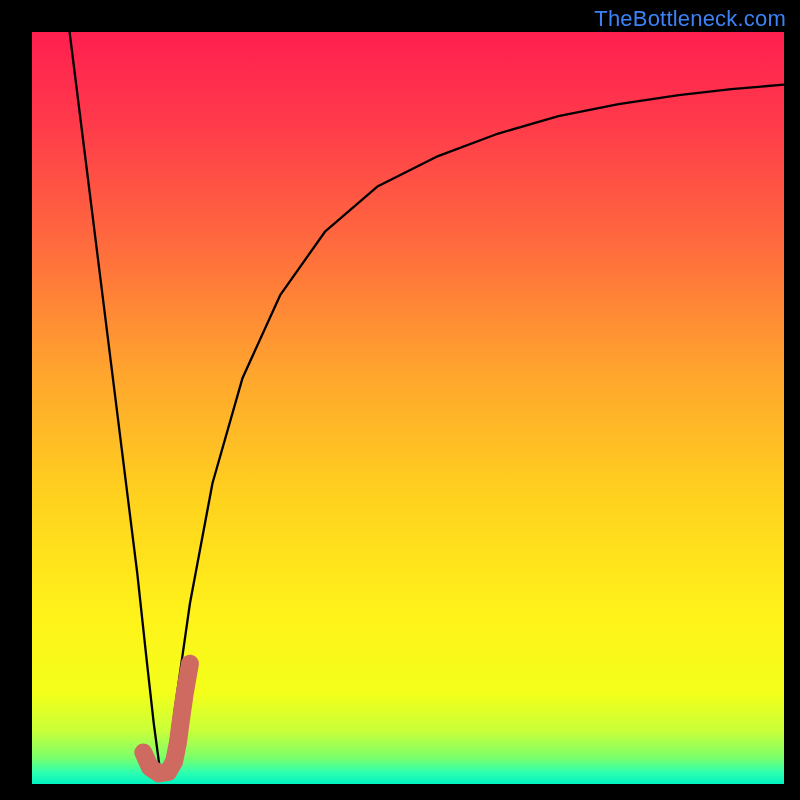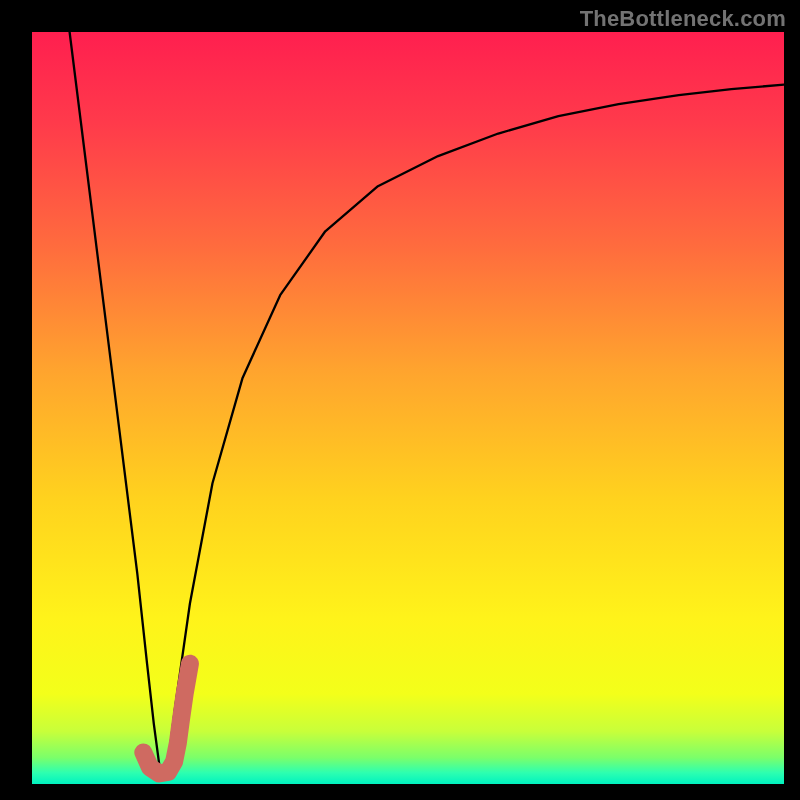--- a/index.html
+++ b/index.html
@@ -38,23 +38,23 @@
     position: absolute;
     left: 0;
     top: 0;
     width: 100%;
     height: 100%;
   }
   .watermark {
     position: absolute;
     top: 6px;
     right: 14px;
-    color: #737373;
+    color: #3b82f6;
     font-size: 22px;
-    font-weight: 700;
+    font-weight: 400;
     letter-spacing: 0.2px;
   }
 </style>
 </head>
 <body>
 
 <div class="frame">
 
   <div class="plot-area">
     <svg class="gradient" viewBox="0 0 752 752" preserveAspectRatio="none">

